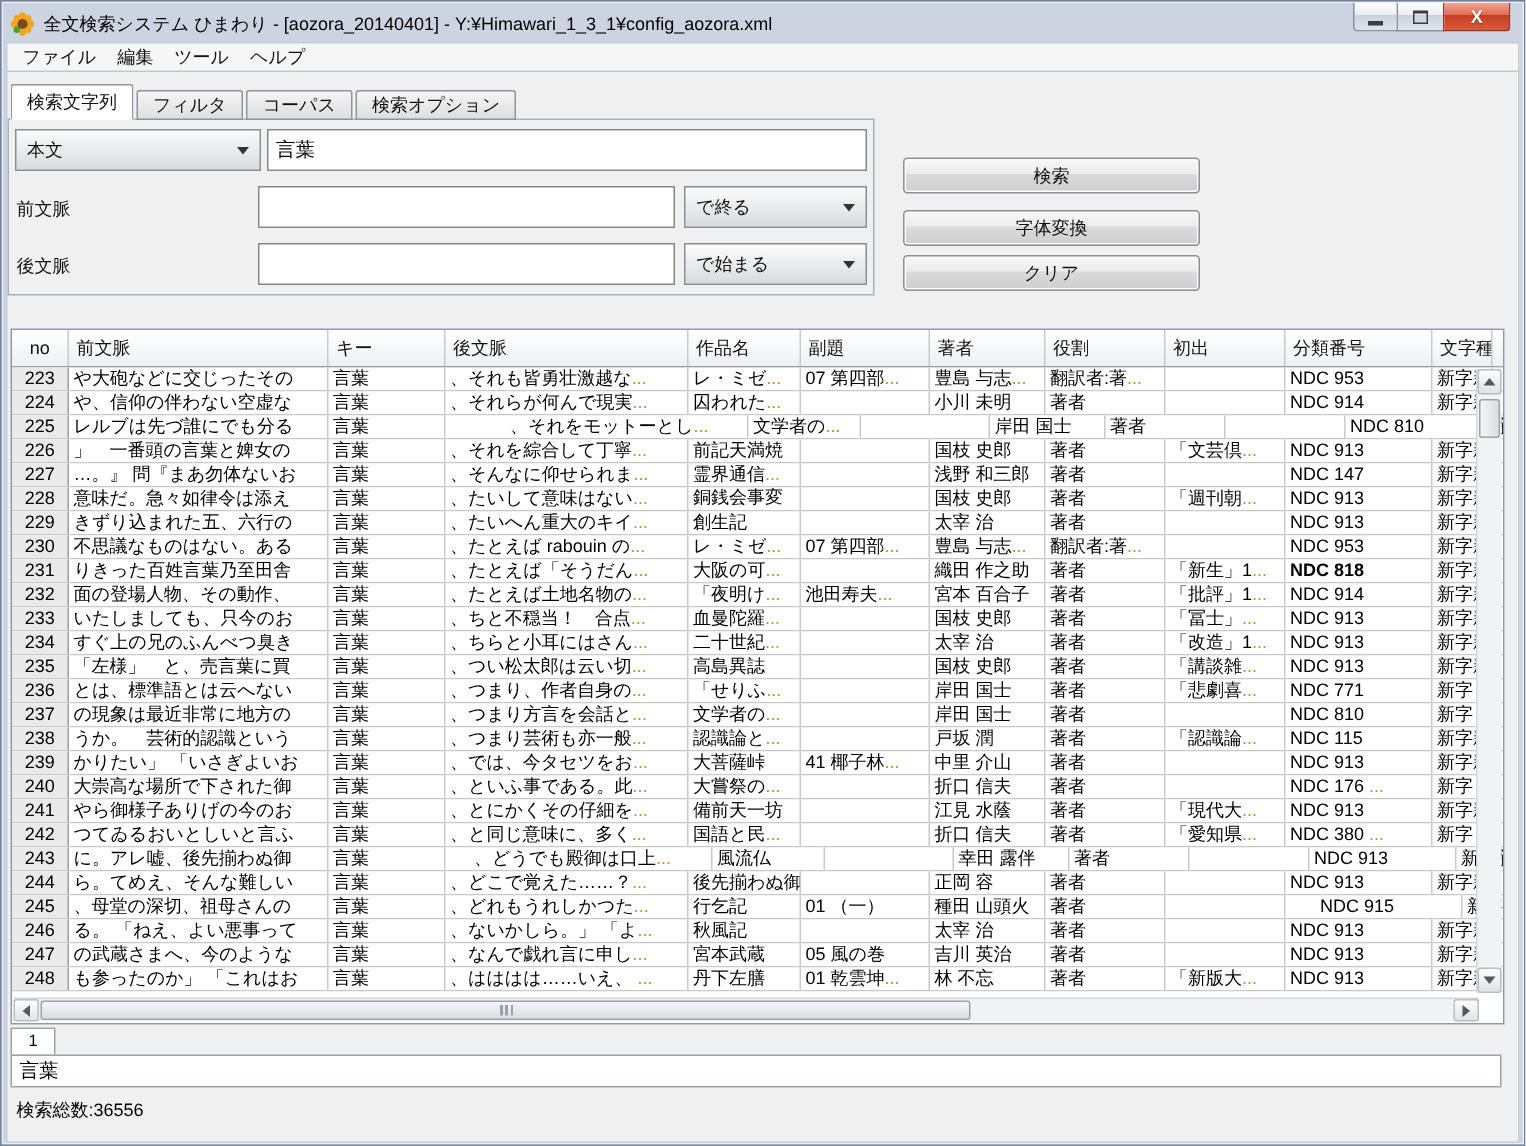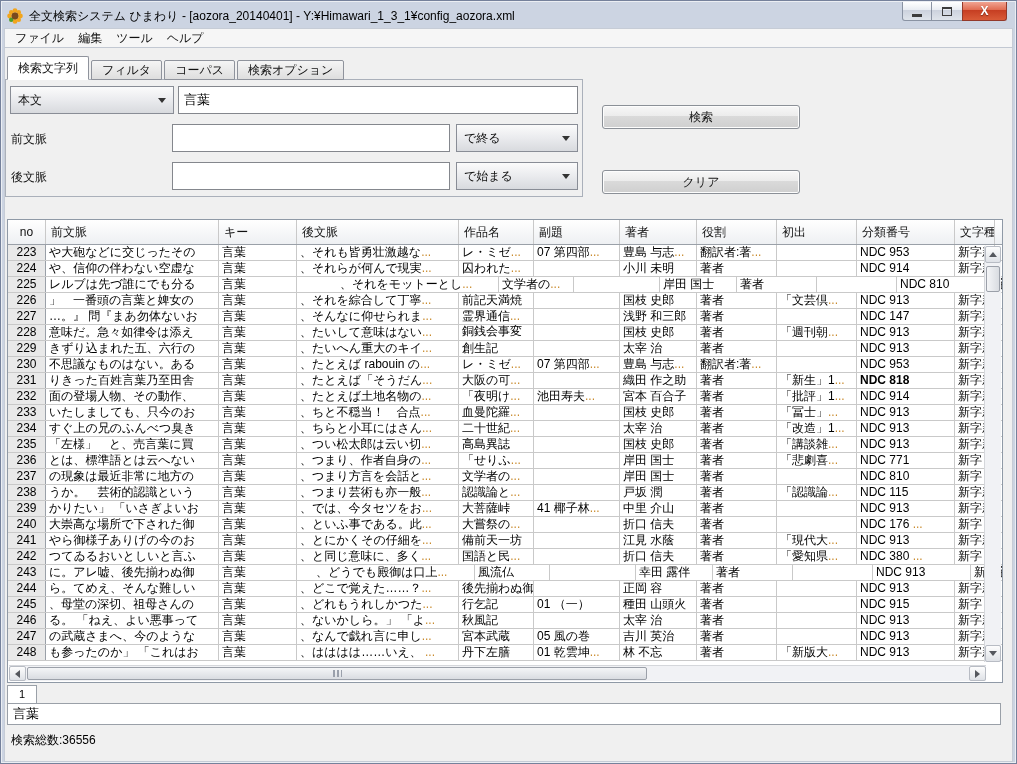--- a/index.html
+++ b/index.html
@@ -124,20 +124,21 @@
 
       <span class="fld-label" style="left:5px;top:89px">後文脈</span>
       <input class="txt" style="left: 166px; top: 82px; width: 278px; height: 28px;" value="">
       <div class="combo" style="left:450px;top:82px;width:122px;height:28px">
         <span>で始まる</span>
         <span class="arr-down"></span>
       </div>
     </div>
 
     <div class="act-btn" style="top:57px">検索</div>
+    <div class="act-btn" style="top:92px">字体変換</div>
     <div class="act-btn" style="top:122px">クリア</div>
 
     <div class="table-wrap">
       <div class="thead" id="thead">
           <div class="hcell" style="width: 38px; text-align: center;">no</div>
           <div class="hcell" style="width: 173px;">前文脈</div>
           <div class="hcell" style="width: 78px;">キー</div>
           <div class="hcell" style="width: 162px;">後文脈</div>
           <div class="hcell" style="width: 75px;">作品名</div>
           <div class="hcell" style="width: 86px;">副題</div>
@@ -437,21 +438,21 @@
           <div class="trow">
             <div class="tcell no" style="width: 38px;">245</div>
             <div class="tcell" style="width: 173px;">、母堂の深切、祖母さんの</div>
             <div class="tcell" style="width: 78px;">言葉</div>
             <div class="tcell" style="width: 162px;">、どれもうれしかつた<span class="dots">...</span></div>
             <div class="tcell" style="width: 75px;">行乞記</div>
             <div class="tcell" style="width: 86px;">01 （一）</div>
             <div class="tcell" style="width: 77px;">種田 山頭火</div>
             <div class="tcell" style="width: 80px;">著者</div>
             <div class="tcell" style="width: 80px;"></div>
-            <div class="tcell" style="width: 98px;">NDC 915</div>
+            <div class="tcell" style="width: 98px; margin-left: 20px;">NDC 915</div>
             <div class="tcell" style="width: 40px;">新字</div>
           </div>
           <div class="trow">
             <div class="tcell no" style="width: 38px;">246</div>
             <div class="tcell" style="width: 173px;">る。 「ねえ、よい悪事って</div>
             <div class="tcell" style="width: 78px;">言葉</div>
             <div class="tcell" style="width: 162px;">、ないかしら。」 「よ<span class="dots">...</span></div>
             <div class="tcell" style="width: 75px;">秋風記</div>
             <div class="tcell" style="width: 86px;"></div>
             <div class="tcell" style="width: 77px;">太宰 治</div>

